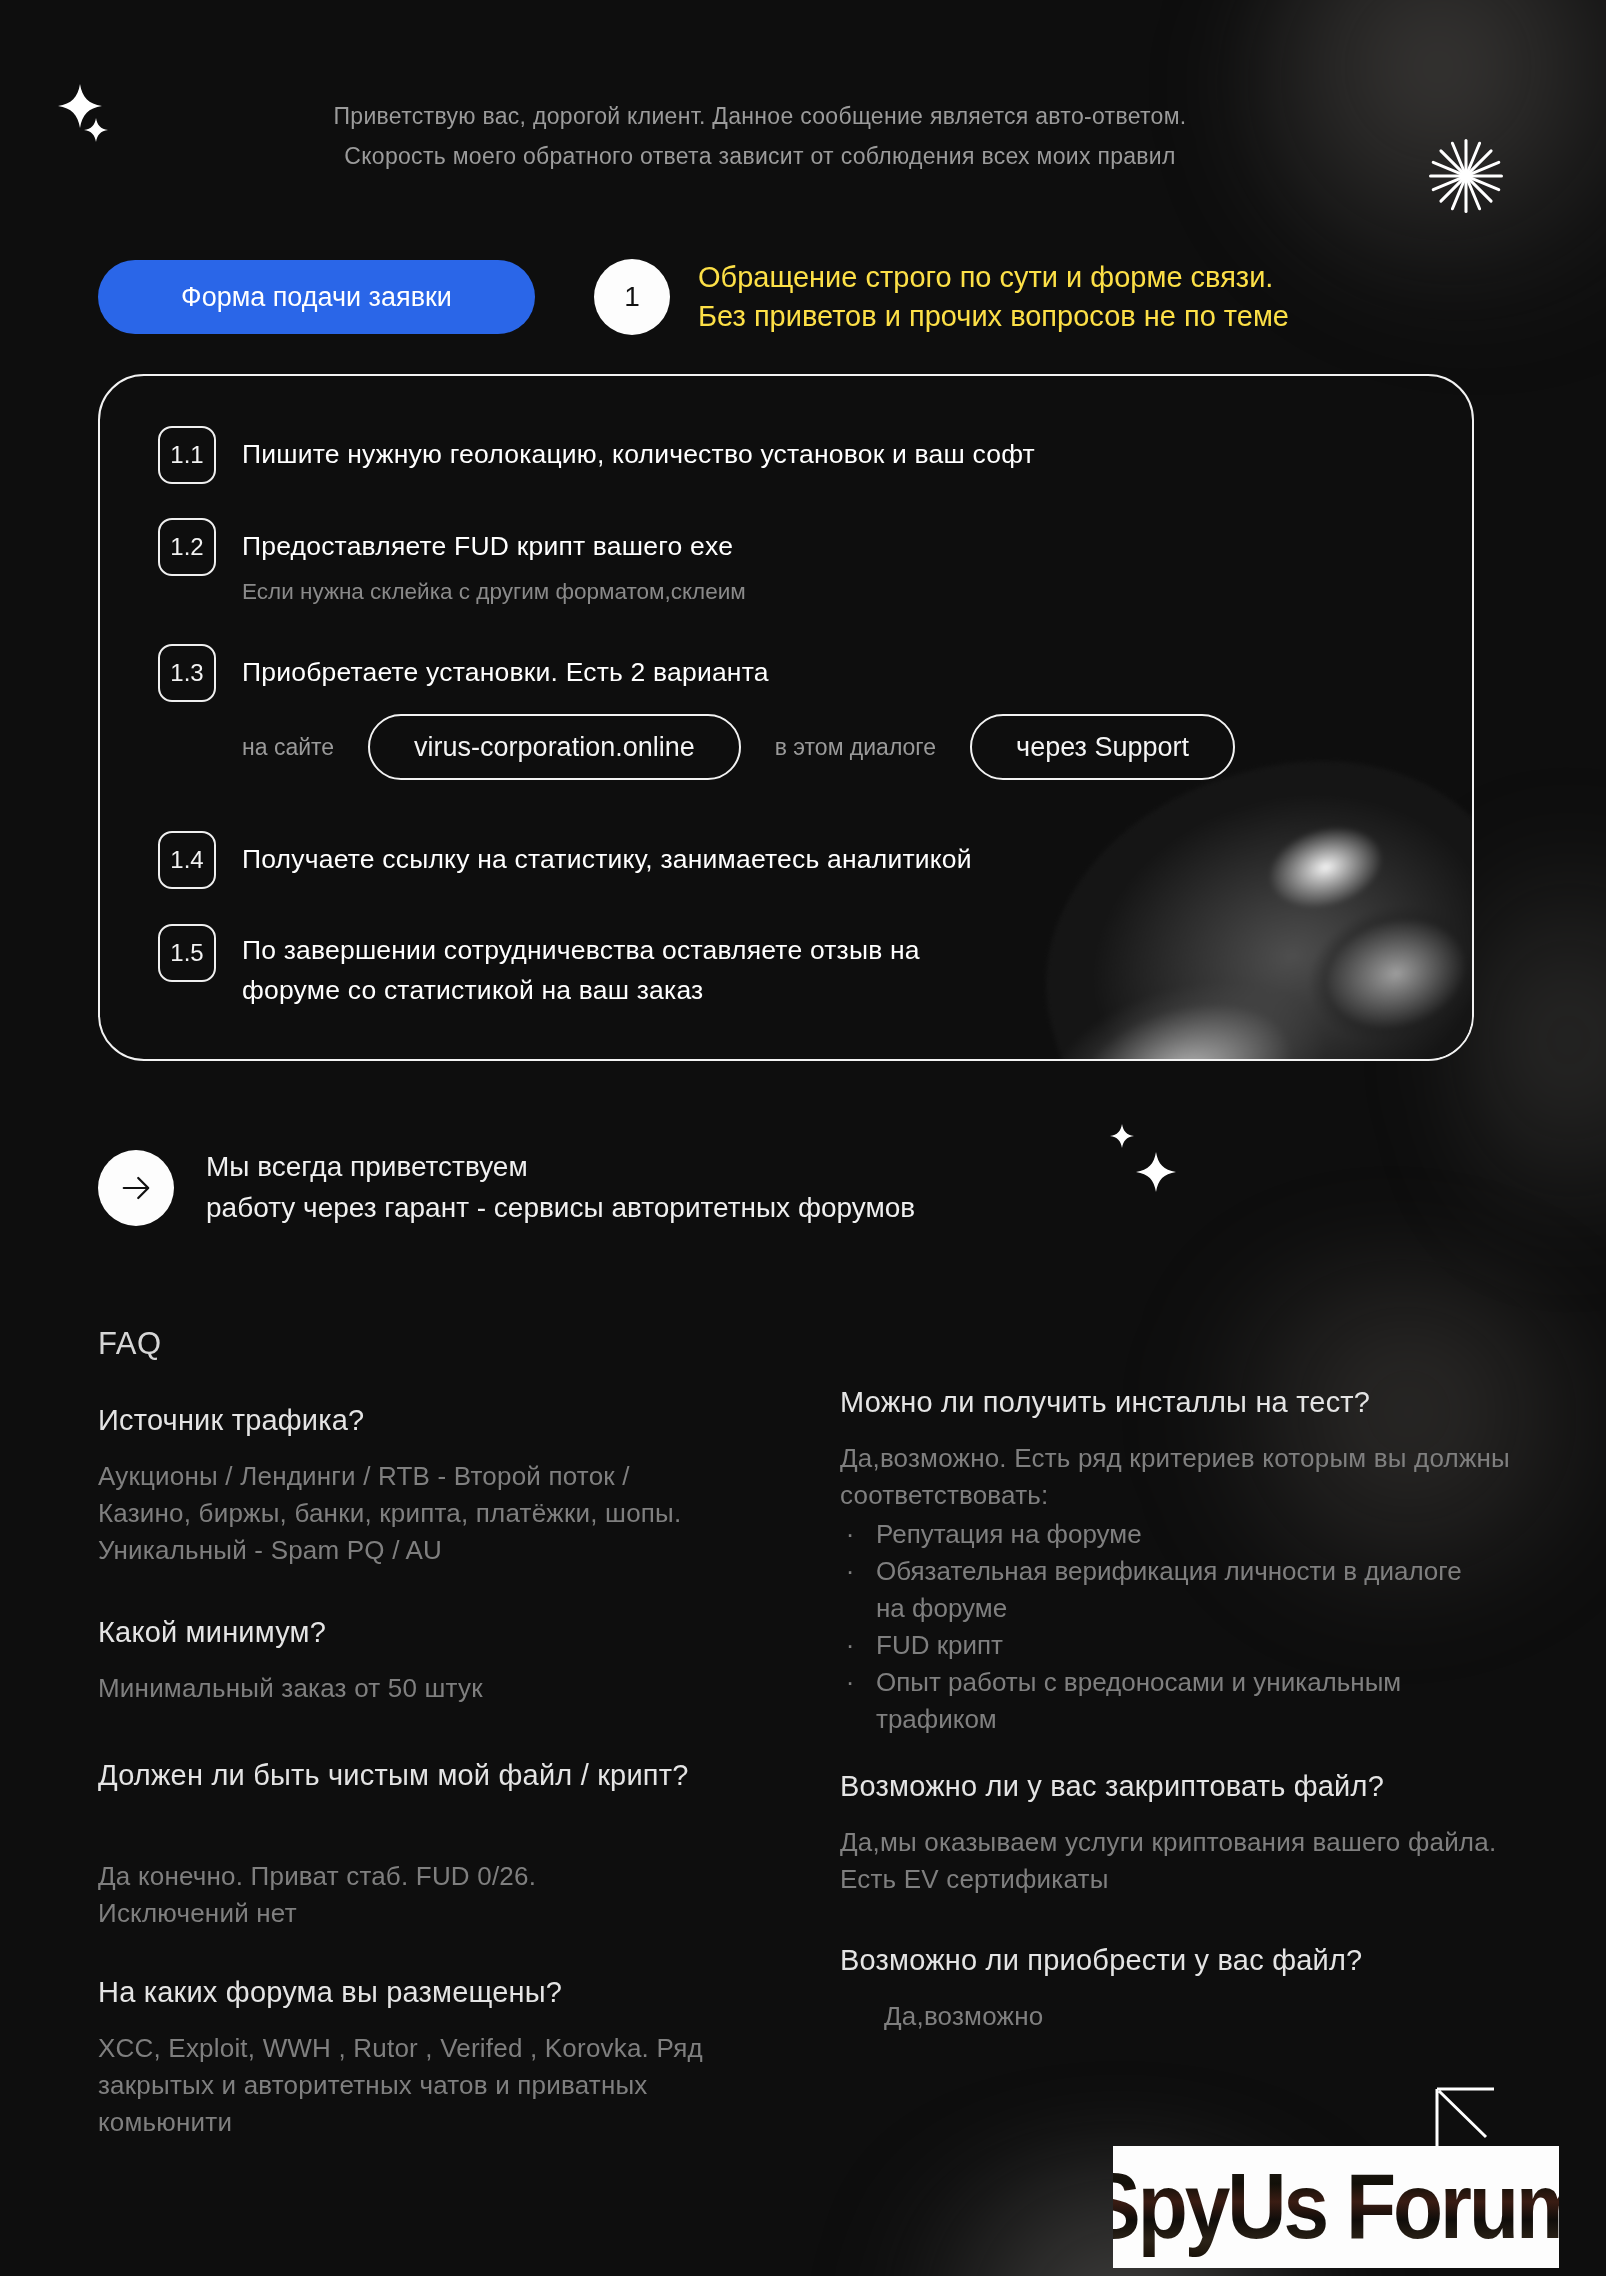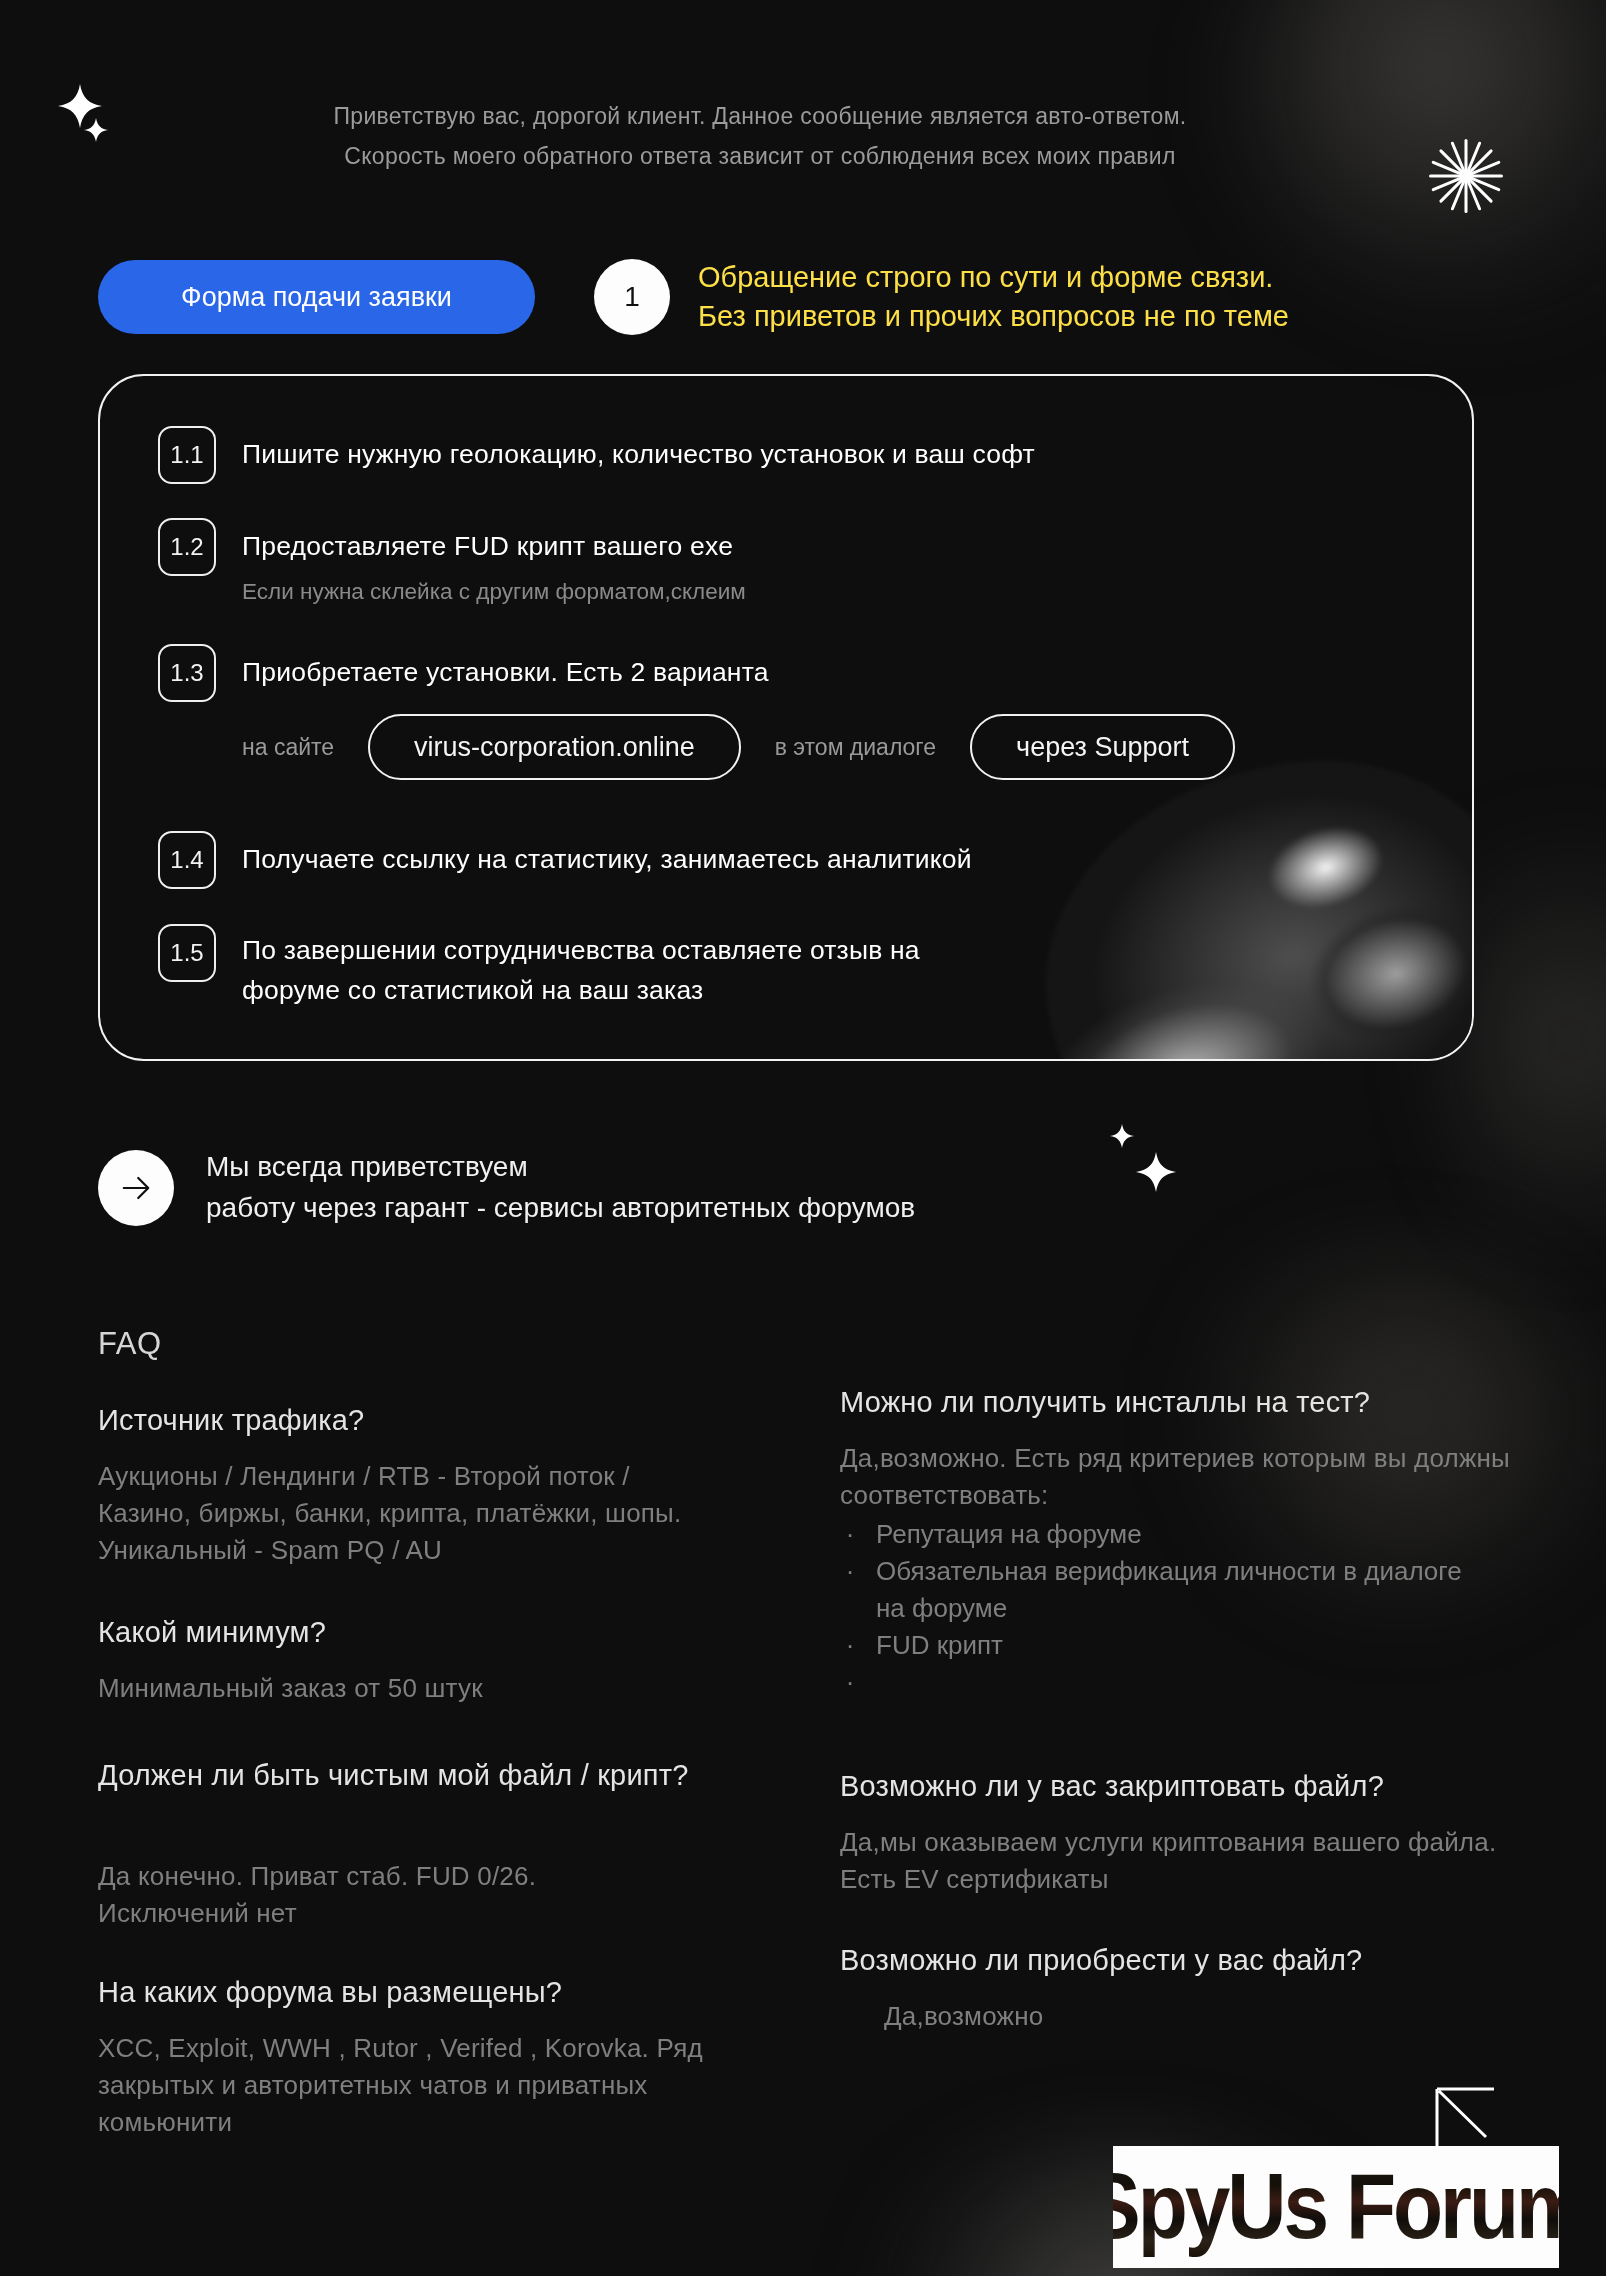--- a/index.html
+++ b/index.html
@@ -203,20 +203,21 @@
     <div class="bullet-row">
         <span class="bullet-dot">·</span>
         <span style="width:600px;">Обязательная верификация личности в диалоге на форуме</span>
       </div>
     <div class="bullet-row">
         <span class="bullet-dot">·</span>
         <span>FUD крипт</span>
       </div>
     <div class="bullet-row">
         <span class="bullet-dot">·</span>
+        <span style="width:600px;">Опыт работы с вредоносами и уникальным трафиком</span>
       </div>
   </div>
 
   <div class="q" style="left:840px;top:1766px;width:700px;">Возможно ли у вас закриптовать файл?</div>
   <div class="a" style="left:840px;top:1824px;width:660px;">Да,мы оказываем услуги криптования вашего файла. Есть EV сертификаты</div>
 
   <div class="q" style="left:840px;top:1940px;width:700px;">Возможно ли приобрести у вас файл?</div>
   <div class="a" style="left:840px;top:1998px;width:660px;margin-left:44px;">Да,возможно</div>
 
   <span class="nw-arrow">

